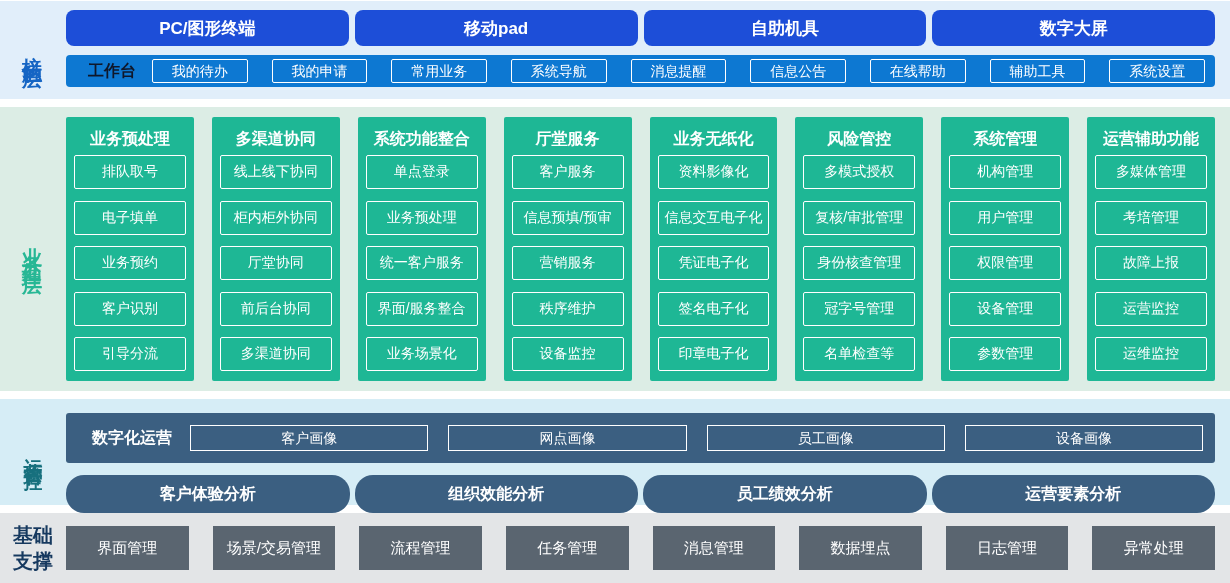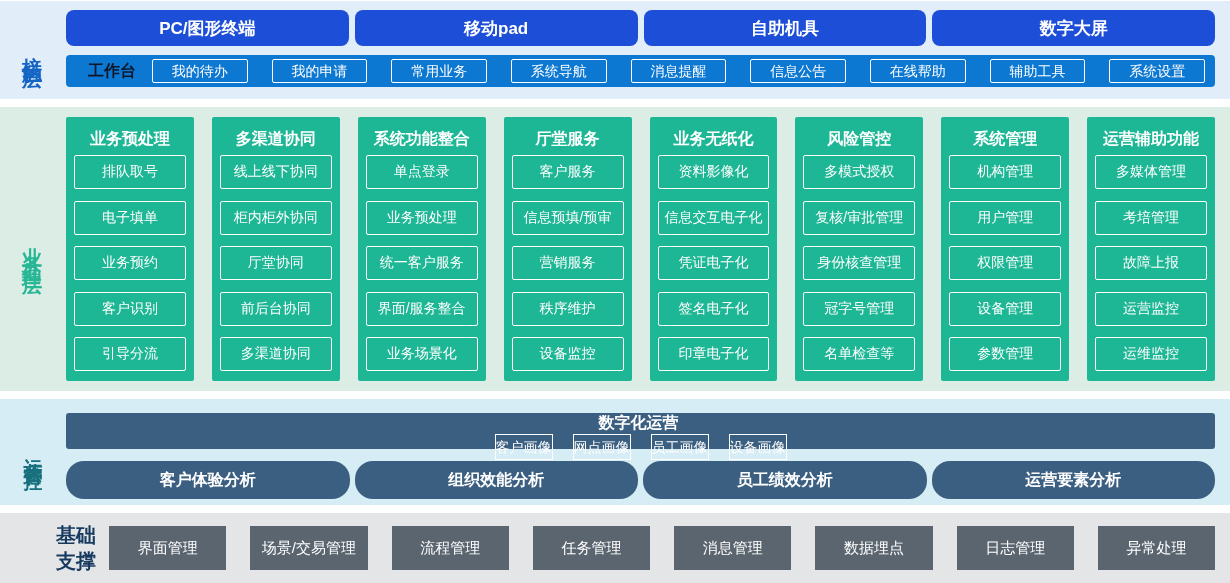--- a/index.html
+++ b/index.html
@@ -7,21 +7,21 @@
   body {
     width: 1230px; height: 583px; overflow: hidden;
     font-family: "Liberation Sans", sans-serif;
   }
   .stage { width: 1230px; height: 583px; display: flex; flex-direction: column; background: #fff; padding-top: 1px; }
 
   .band { display: flex; align-items: stretch; }
   .band-contact    { background: #e1eefa; height: 98px;  margin-bottom: 8px; }
   .band-business   { background: #dcede5; height: 284px; margin-bottom: 8px; }
   .band-ops        { background: #d6edf6; height: 106px; margin-bottom: 8px; }
-  .band-foundation { background: #e3e5e7; flex: 1; padding-left: 43px; }
+  .band-foundation { background: #e3e5e7; flex: 1; }
 
   .side { width: 66px; display: flex; align-items: center; justify-content: center; flex: none; }
   .side-label { font-weight: bold; font-size: 20px; }
   .vertical { writing-mode: vertical-rl; text-orientation: upright; letter-spacing: 7px; }
   .lbl-contact  { color: #1565c4; }
   .lbl-business { color: #27b795; }
   .lbl-ops      { color: #17707e; font-size: 19px; letter-spacing: 5px; }
   .lbl-foundation { color: #16395f; width: 46px; text-align: center; word-break: break-all; line-height: 1.3; font-size: 20px; }
 
   .content { flex: 1; padding-right: 15px; min-width: 0; }
@@ -52,22 +52,22 @@
   .biz-col-title { color: #fff; font-weight: bold; font-size: 16px; text-align: center; height: 33px; line-height: 33px; white-space: nowrap; }
   .biz-col-items { flex: 1; display: flex; flex-direction: column; justify-content: space-between; }
   .biz-item {
     height: 34px; border: 1px solid #fff; border-radius: 2px; color: #fff; font-size: 14px;
     display: flex; align-items: center; justify-content: center; text-align: center;
     line-height: 1.12; padding: 16px 2px;
   }
 
   
   .digital-bar {
-    margin-top: 14px; height: 36px; background: #3b5f81; border-radius: 3px;
-    display: flex; align-items: center; padding: 0 12px; flex-direction: column;
+    margin-top: 14px; height: 50px; background: #3b5f81; border-radius: 3px;
+    display: flex; align-items: center; padding: 0 12px;
   }
   .digital-label { color: #fff; font-weight: bold; font-size: 16px; padding: 0 18px 0 14px; white-space: nowrap; }
   .digital-items { flex: 1; display: flex; gap: 20px; }
   .digital-item {
     flex: 1; border: 1px solid #fff; color: #fff; font-size: 14px;
     height: 26px; line-height: 24px; text-align: center; white-space: nowrap;
   }
   .analysis-row { margin-top: 12px; display: flex; gap: 5px; height: 38px; }
   .analysis-box {
     flex: 1; background: #3b5f81; border-radius: 18px; color: #fff; font-weight: bold; font-size: 16px;

